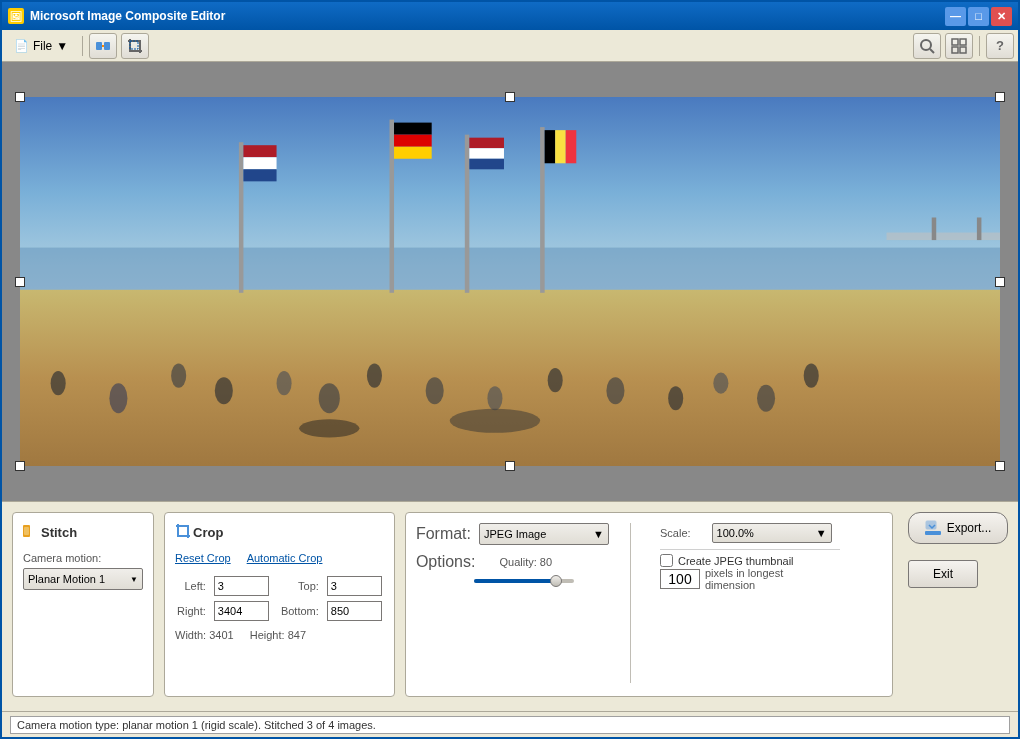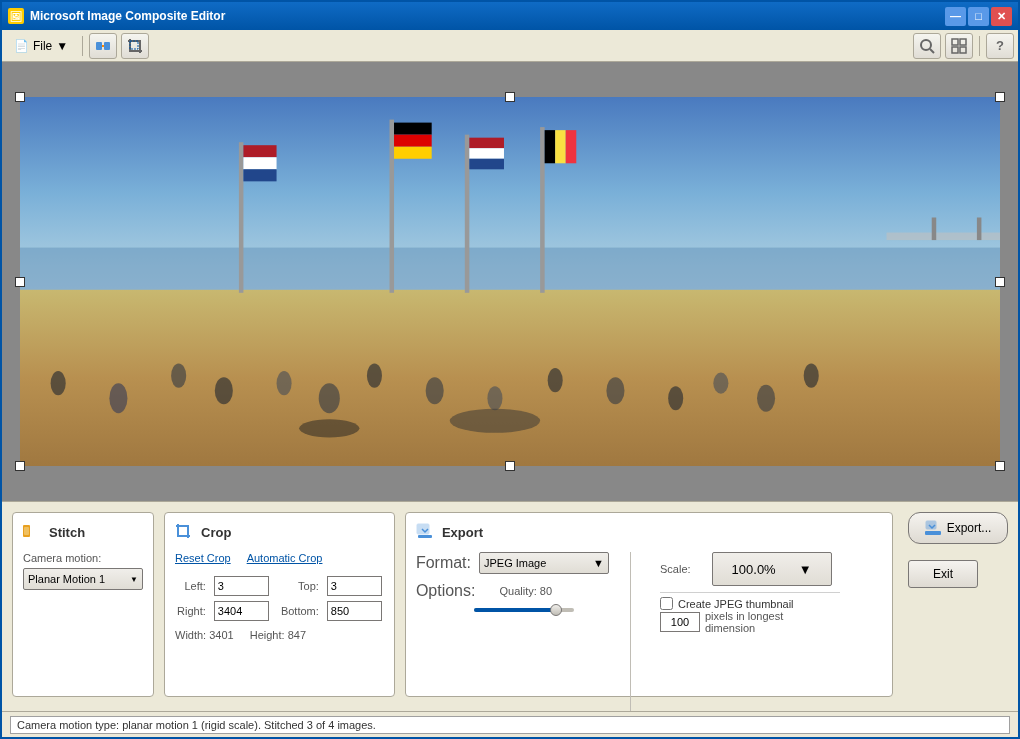--- a/index.html
+++ b/index.html
@@ -187,21 +187,21 @@
       height: 185px;
     }
 
     .section-title {
       font-size: 13px;
       font-weight: bold;
       color: #333;
       margin-bottom: 10px;
       display: flex;
       align-items: center;
-      gap: 8px;
+      gap: 0;
     }
 
     .section-icon {
       font-size: 14px;
     }
 
     
     .stitch-section {
       width: 155px;
     }
@@ -334,29 +334,29 @@
       background: linear-gradient(to bottom, #f0eeea, #c0bdb5);
       border: 1px solid #7a7775;
       border-radius: 50%;
       top: -4px;
       left: 76%;
       cursor: pointer;
     }
 
     .scale-dropdown {
       width: 120px;
-      height: 34px;
+      height: 20px;
       background: linear-gradient(to bottom, #f0eeea, #e0ddd5);
       border: 1px solid #7a7775;
       border-radius: 2px;
       display: flex;
       align-items: center;
-      padding: 0 19px;
-      cursor: pointer;
-      font-size: 13px;
+      padding: 0 4px;
+      cursor: pointer;
+      font-size: 11px;
     }
 
     .dimensions-text {
       font-size: 11px;
       color: #555;
     }
 
     .checkbox-row {
       display: flex;
       align-items: center;
@@ -373,21 +373,21 @@
       display: flex;
       align-items: center;
       gap: 5px;
     }
 
     .pixel-input {
       width: 40px;
       height: 20px;
       border: 1px solid #7a7775;
       padding: 1px 3px;
-      font-size: 11px;
+      font-size: 14px;
       text-align: center;
     }
 
     
     .export-btn-area {
       display: flex;
       flex-direction: column;
       gap: 8px;
       padding-left: 5px;
     }
@@ -709,30 +709,20 @@
           <span>3401</span>
         </span>
         <span>
           <span>Height:</span>
           <span>847</span>
         </span>
       </div>
     </div>
 
     <div class="panel-section export-main">
-      <div class="section-title">
-        <span class="section-icon">
-          <svg width="18" height="16" viewBox="0 0 18 16">
-            <rect x="1" y="1" width="12" height="10" rx="1" fill="#4a90d9" opacity="0.3" stroke="#4a90d9" stroke-width="1"></rect>
-            <path d="M6 6 L9 9 L12 6" stroke="#4a90d9" stroke-width="1.5" fill="none"></path>
-            <rect x="2" y="12" width="14" height="3" rx="1" fill="#4a90d9"></rect>
-          </svg>
-        </span>
-        <span>Export</span>
-      </div>
 
       <div style="display:flex; gap: 16px;">
 
         <div>
           <div class="export-row">
             <span class="export-label">Format:</span>
             <div class="export-dropdown">
               <span style="flex:1;">JPEG Image</span>
               <span>▼</span>
             </div>

